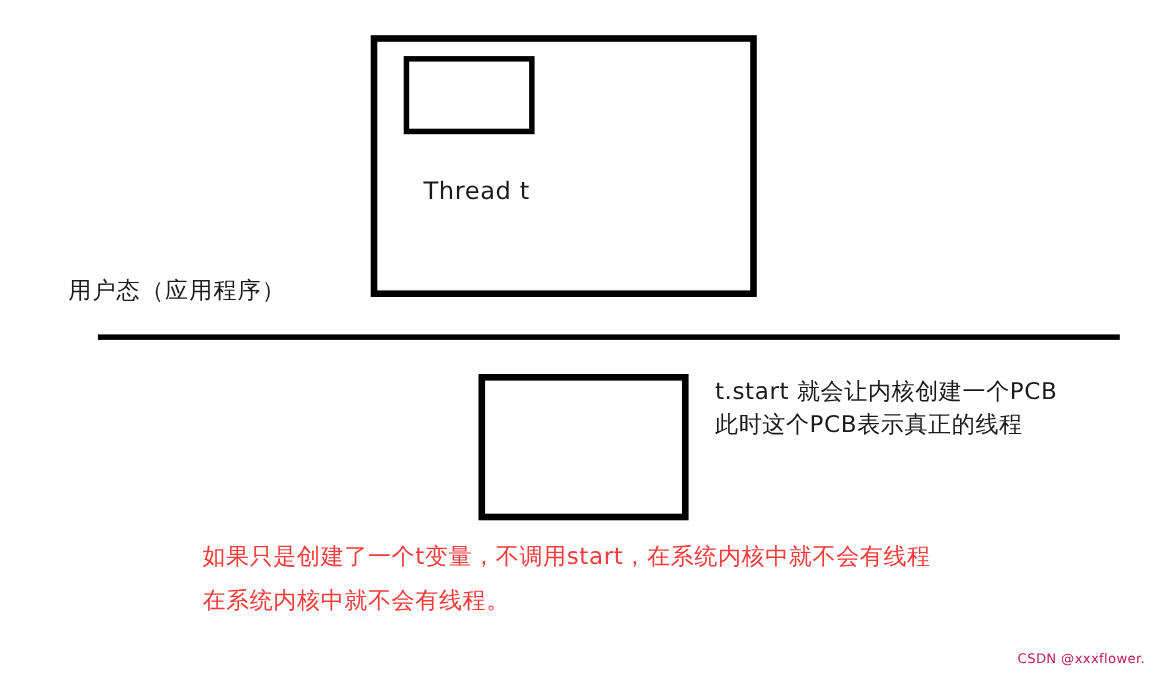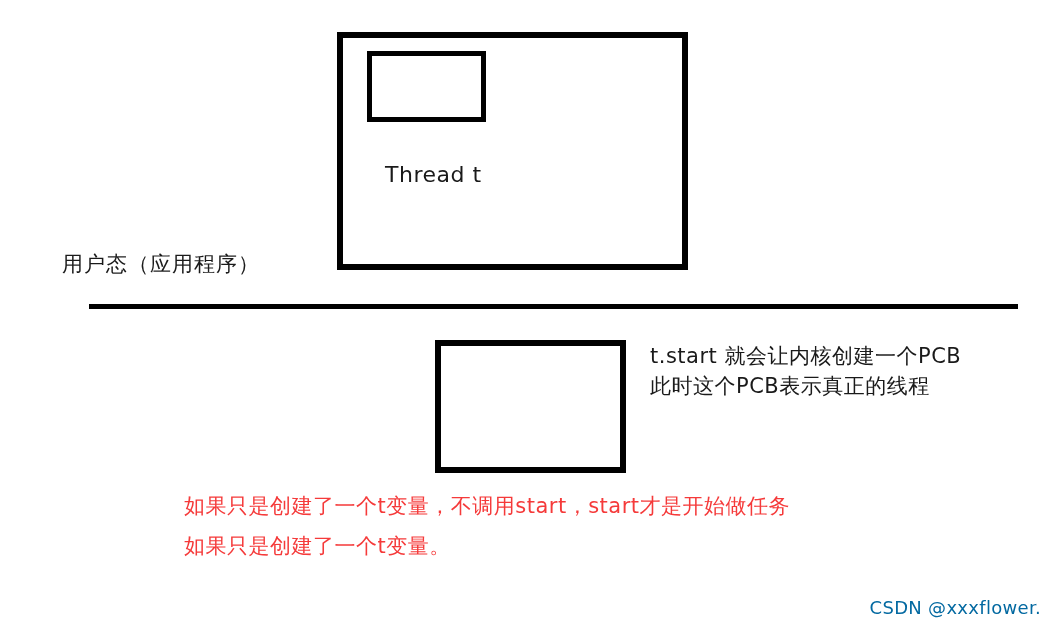--- a/index.html
+++ b/index.html
@@ -103,23 +103,23 @@
     color: #f53a3a;
     font-size: 21px;
     letter-spacing: 0.5px;
   }
   #warning-line-1 { left: 184px; top: 492px; }
   #warning-line-2 { left: 184px; top: 532px; }
 
   #watermark {
     position: absolute;
     right: 13px;
-    bottom: 8px;
-    color: #0369a1;
-    font-size: 18px;
+    bottom: 20px;
+    color: #be185d;
+    font-size: 12px;
     white-space: nowrap;
     letter-spacing: 0.3px;
   }
 </style>
 </head>
 <body>
 
 <div id="canvas">
 
   <div id="user-process-box" class="box"></div>
@@ -132,19 +132,19 @@
 
   <div id="mode-divider"></div>
 
 
   <div id="pcb-box" class="box"></div>
 
   <div id="pcb-note-line-1" class="note-line">t.start  就会让内核创建一个PCB</div>
 
   <div id="pcb-note-line-2" class="note-line">此时这个PCB表示真正的线程</div>
 
-  <div id="warning-line-1" class="warn-line">如果只是创建了一个t变量，不调用start，start才是开始做任务</div>
+  <div id="warning-line-1" class="warn-line">如果只是创建了一个t变量，不调用start，在系统内核中就不会有线程</div>
 
-  <div id="warning-line-2" class="warn-line">如果只是创建了一个t变量。</div>
+  <div id="warning-line-2" class="warn-line">在系统内核中就不会有线程。</div>
 
   <div id="watermark">CSDN @xxxflower.</div>
 
 </div>
 
 </body></html>

